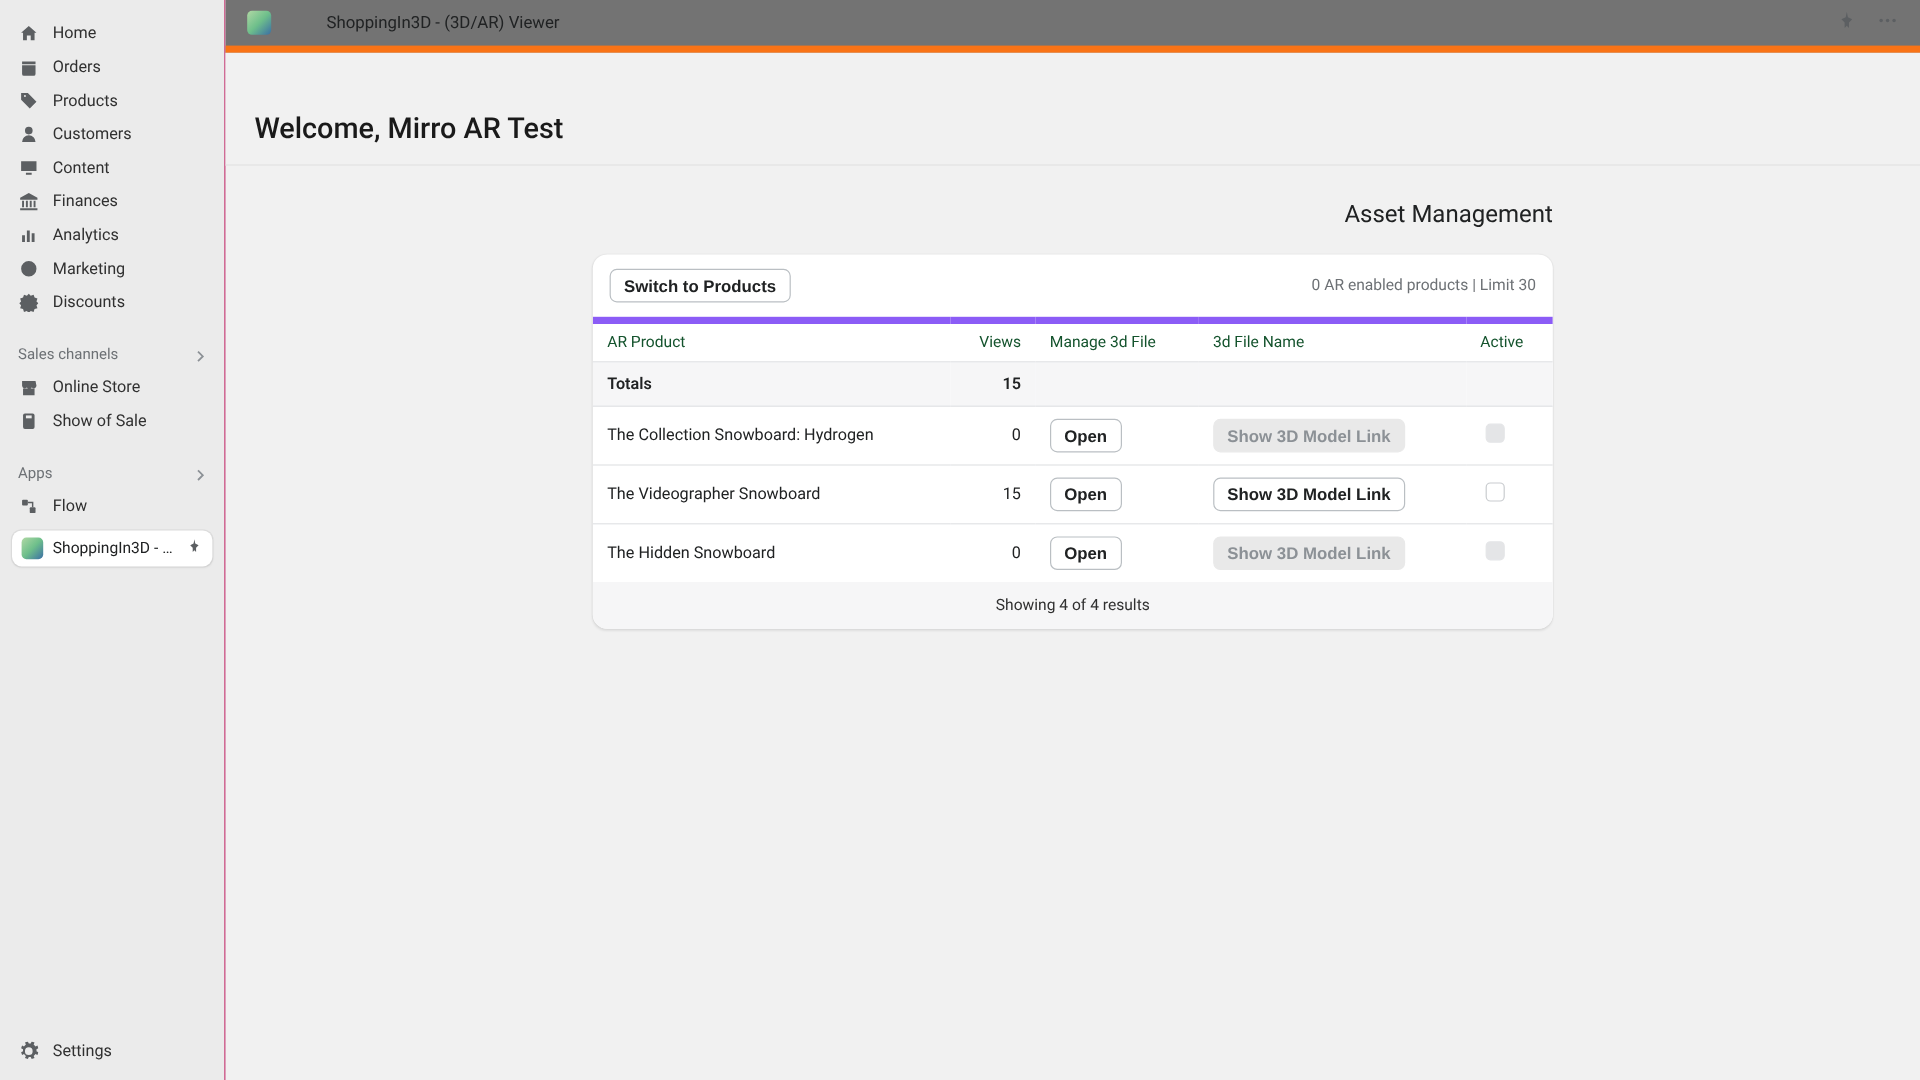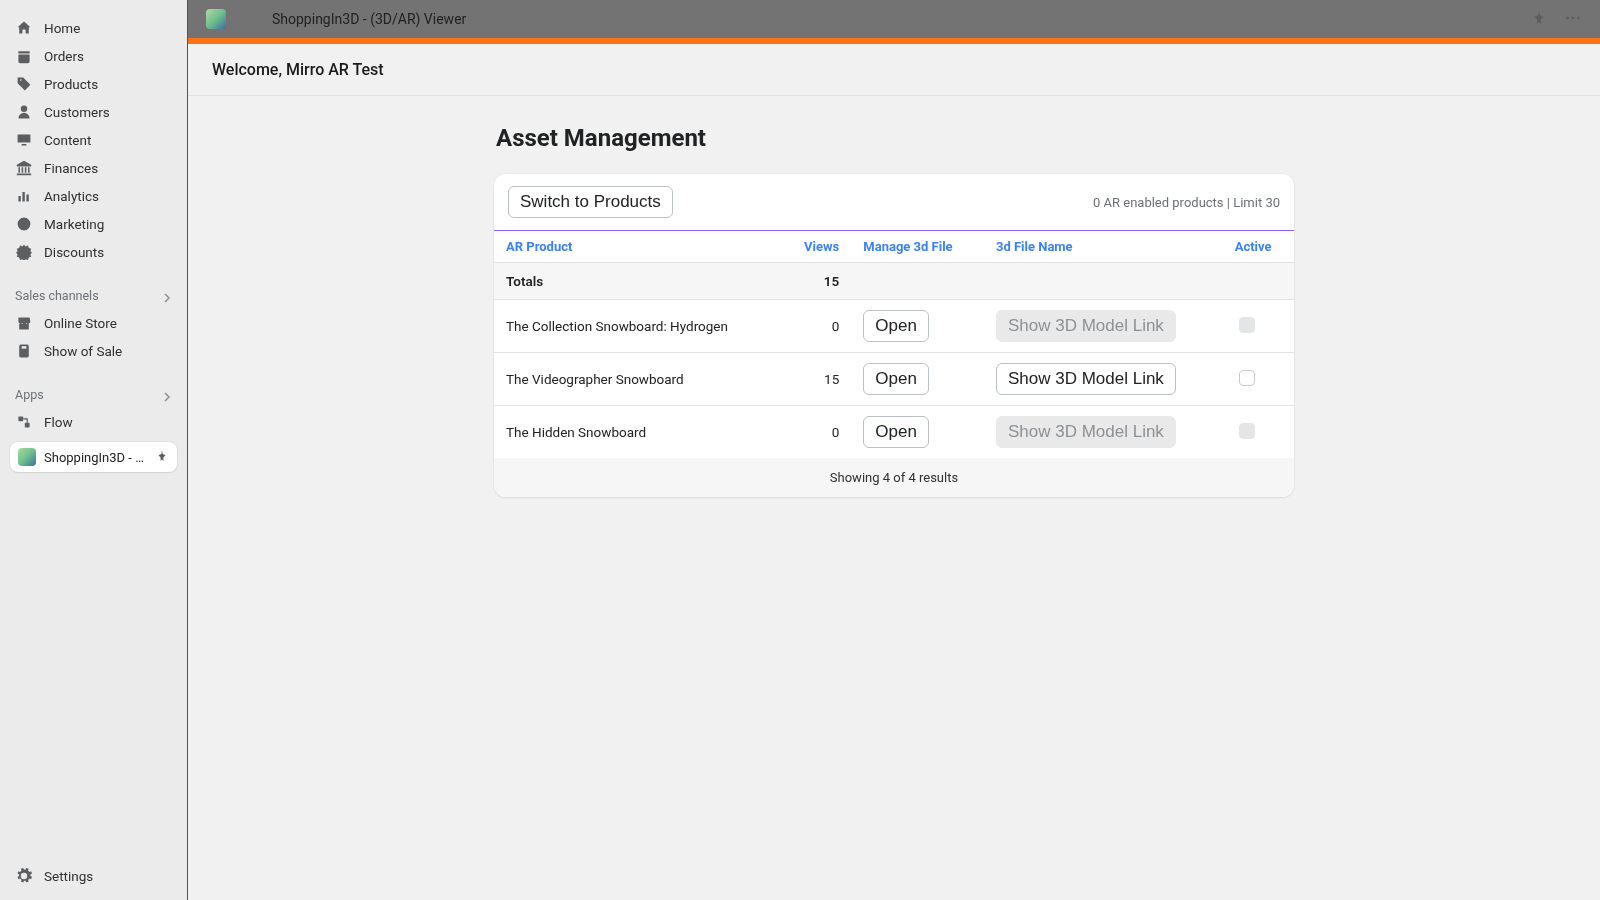--- a/index.html
+++ b/index.html
@@ -88,76 +88,77 @@
   margin-right: 10px;
 }
 .topbar .title { font-size: 14px; color: #202223; }
 .topbar-actions { margin-left: auto; display: flex; gap: 16px; align-items: center; }
 .topbar-actions svg { width: 18px; height: 18px; fill: #5c5f62; cursor: pointer; }
 .welcome-bar {
   padding: 16px 24px;
   border-bottom: 1px solid #e1e1e1;
   background: #f1f1f1;
 }
-.welcome-bar h1 { font-size: 16px; font-weight: 500; color: #1a1a1a; }
+.welcome-bar h1 { font-size: 24px; font-weight: 500; color: #1a1a1a; margin-top: 33px; }
 .content-area {
   flex: 1;
   overflow: auto;
   padding: 28px 24px;
 }
 .content-inner {
   max-width: 800px;
   margin: 0 auto;
 }
 .page-heading {
-  font-size: 24px;
-  font-weight: 700;
+  font-size: 20px;
+  font-weight: 400;
   margin-bottom: 22px;
   margin-left: 2px;
+  text-align: right;
 }
 .card {
   background: #fff;
   border-radius: 12px;
   box-shadow: 0 1px 2px rgba(0,0,0,.08), 0 0 0 1px rgba(0,0,0,.02);
   overflow: hidden;
 }
 .card-head {
   display: flex;
   align-items: center;
   justify-content: space-between;
   padding: 12px 14px;
 }
 .btn {
   border: 1px solid #babfc3;
   background: #fff;
   border-radius: 6px;
   padding: 5px 11px;
-  font-size: 17px;
-  font-weight: 400;
+  font-size: 14px;
+  font-weight: 700;
   color: #202223;
   cursor: pointer;
 }
 .btn-disabled {
   background: #e9e9e9;
   border: 1px solid #e9e9e9;
   color: #8c9196;
   cursor: default;
 }
 .status-text { font-size: 13px; color: #6d7175; }
 table {
   width: 100%;
   border-collapse: collapse;
 }
 thead th {
   text-align: left;
-  font-weight: 700;
+  font-weight: 400;
   font-size: 13px;
-  color: #3b82f6;
+  color: #14532d;
   padding: 8px 12px;
-  border-top: 1px solid #8b5cf6;
+  border-top: 6px solid #8b5cf6;
 }
 thead th:nth-child(2) { text-align: right; }
 tbody td {
   padding: 10px 12px;
   font-size: 13.5px;
   border-top: 1px solid #e1e3e5;
   vertical-align: middle;
 }
 tbody td:nth-child(2) { text-align: right; margin-top: 16px; }
 .row-totals { background: #f6f6f7; font-weight: 600; }

